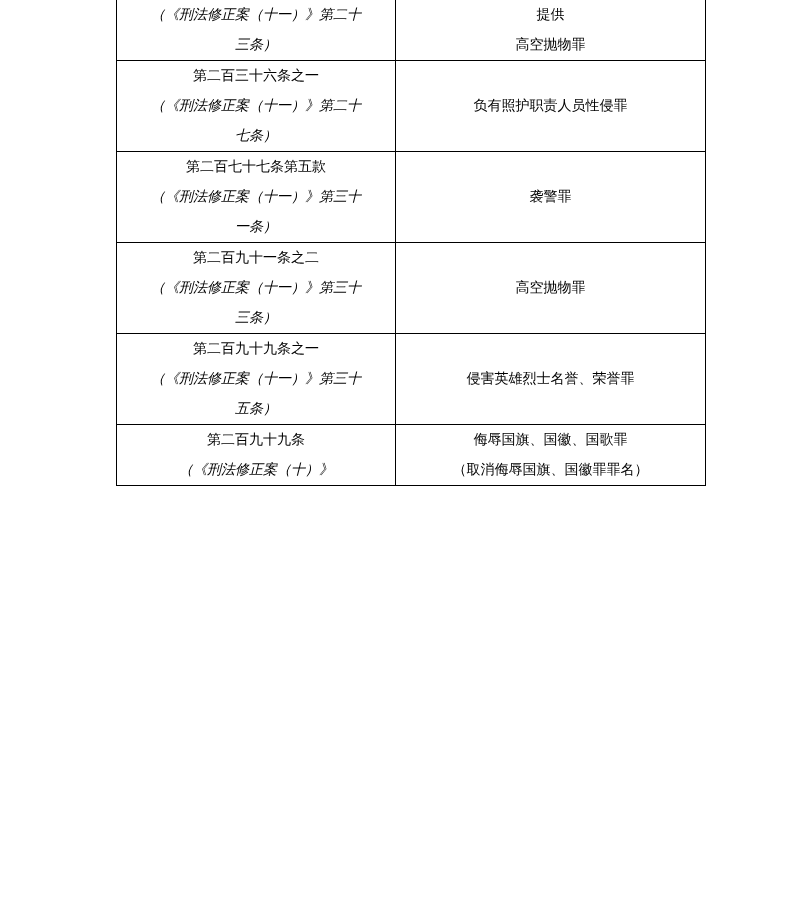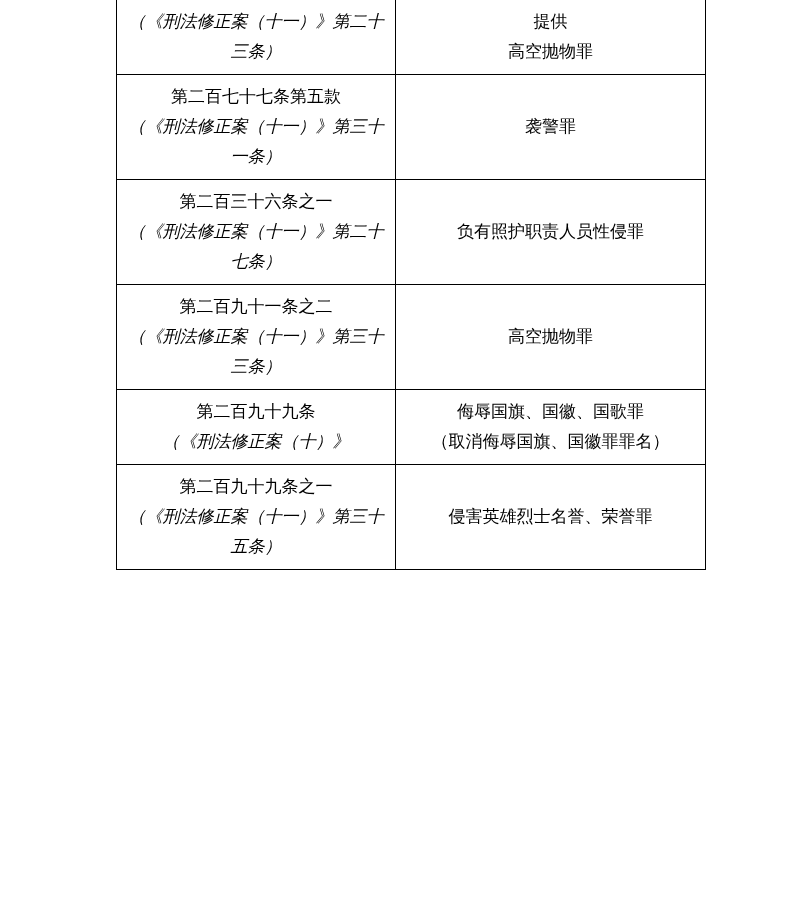--- a/index.html
+++ b/index.html
@@ -25,24 +25,24 @@
     left: 116px;
     top: -1px;
     width: 565px;
     border-collapse: collapse;
     table-layout: fixed;
   }
   table.law-table td {
     border: 1px solid #000000;
     text-align: center;
     vertical-align: middle;
-    font-size: 17px;
+    font-size: 14px;
     line-height: 30px;
-    padding: 7px 6px;
-    font-family: Liberation Serif, serif;
+    padding: 0 6px;
+    font-family: Liberation Mono, monospace;
   }
   td.col-article {
     width: 266px;
   }
   td.col-charge {
     width: 297px;
     margin-top: 48px;
   }
   .line {
     display: block;
@@ -65,70 +65,70 @@
           <span class="line italic-ref">三条）</span>
         </td>
         <td class="col-charge">
           <span class="line">提供</span>
           <span class="line">高空抛物罪</span>
         </td>
       </tr>
 
       <tr>
         <td class="col-article">
+          <span class="line">第二百三十六条之一</span>
+          <span class="line italic-ref">（《刑法修正案（十一）》第二十</span>
+          <span class="line italic-ref">七条）</span>
+        </td>
+        <td class="col-charge">
+          <span class="line">负有照护职责人员性侵罪</span>
+        </td>
+      </tr>
+
+      <tr>
+        <td class="col-article">
           <span class="line">第二百七十七条第五款</span>
           <span class="line italic-ref">（《刑法修正案（十一）》第三十</span>
           <span class="line italic-ref">一条）</span>
         </td>
         <td class="col-charge">
           <span class="line">袭警罪</span>
-        </td>
-      </tr>
-
-      <tr>
-        <td class="col-article">
-          <span class="line">第二百三十六条之一</span>
-          <span class="line italic-ref">（《刑法修正案（十一）》第二十</span>
-          <span class="line italic-ref">七条）</span>
-        </td>
-        <td class="col-charge">
-          <span class="line">负有照护职责人员性侵罪</span>
         </td>
       </tr>
 
 
       <tr>
         <td class="col-article">
           <span class="line">第二百九十一条之二</span>
           <span class="line italic-ref">（《刑法修正案（十一）》第三十</span>
           <span class="line italic-ref">三条）</span>
         </td>
         <td class="col-charge">
           <span class="line">高空抛物罪</span>
         </td>
       </tr>
 
 
       <tr>
         <td class="col-article">
+          <span class="line">第二百九十九条之一</span>
+          <span class="line italic-ref">（《刑法修正案（十一）》第三十</span>
+          <span class="line italic-ref">五条）</span>
+        </td>
+        <td class="col-charge">
+          <span class="line">侵害英雄烈士名誉、荣誉罪</span>
+        </td>
+      </tr>
+
+      <tr>
+        <td class="col-article">
           <span class="line">第二百九十九条</span>
           <span class="line italic-ref">（《刑法修正案（十）》</span>
         </td>
         <td class="col-charge">
           <span class="line">侮辱国旗、国徽、国歌罪</span>
           <span class="line">（取消侮辱国旗、国徽罪罪名）</span>
         </td>
       </tr>
 
-      <tr>
-        <td class="col-article">
-          <span class="line">第二百九十九条之一</span>
-          <span class="line italic-ref">（《刑法修正案（十一）》第三十</span>
-          <span class="line italic-ref">五条）</span>
-        </td>
-        <td class="col-charge">
-          <span class="line">侵害英雄烈士名誉、荣誉罪</span>
-        </td>
-      </tr>
-
     </tbody>
   </table>
 </div>
 
 </body></html>

